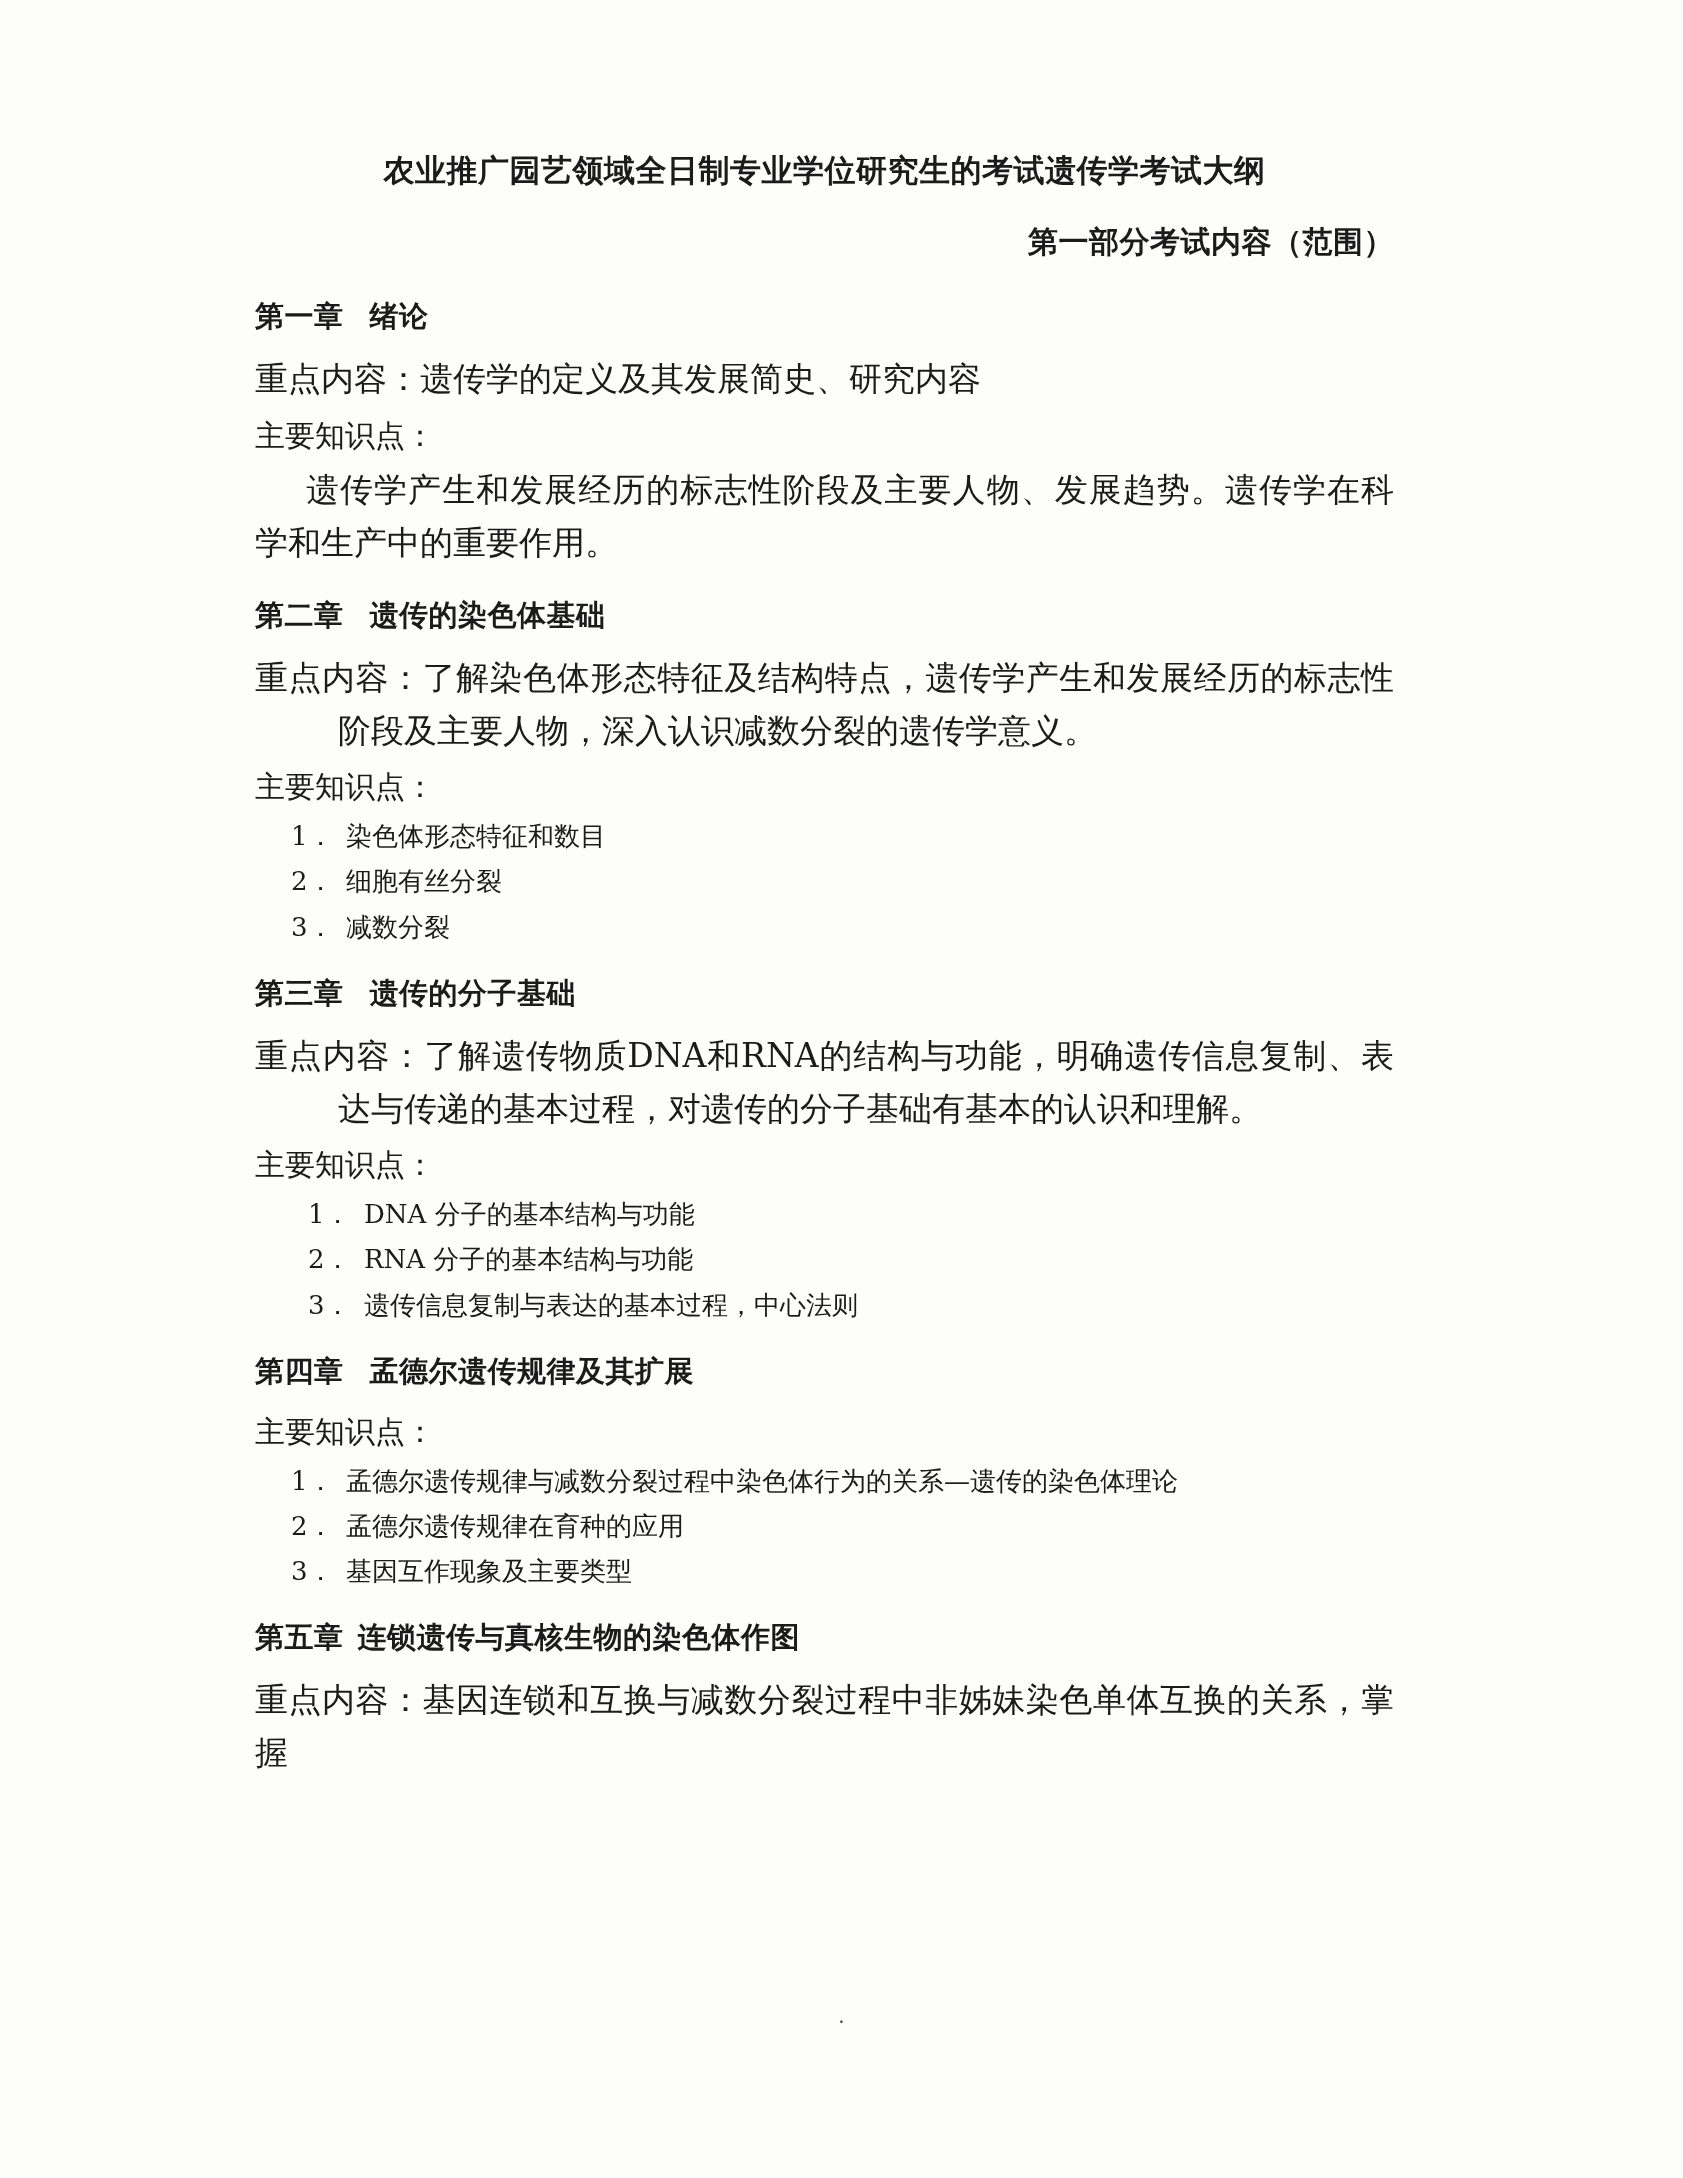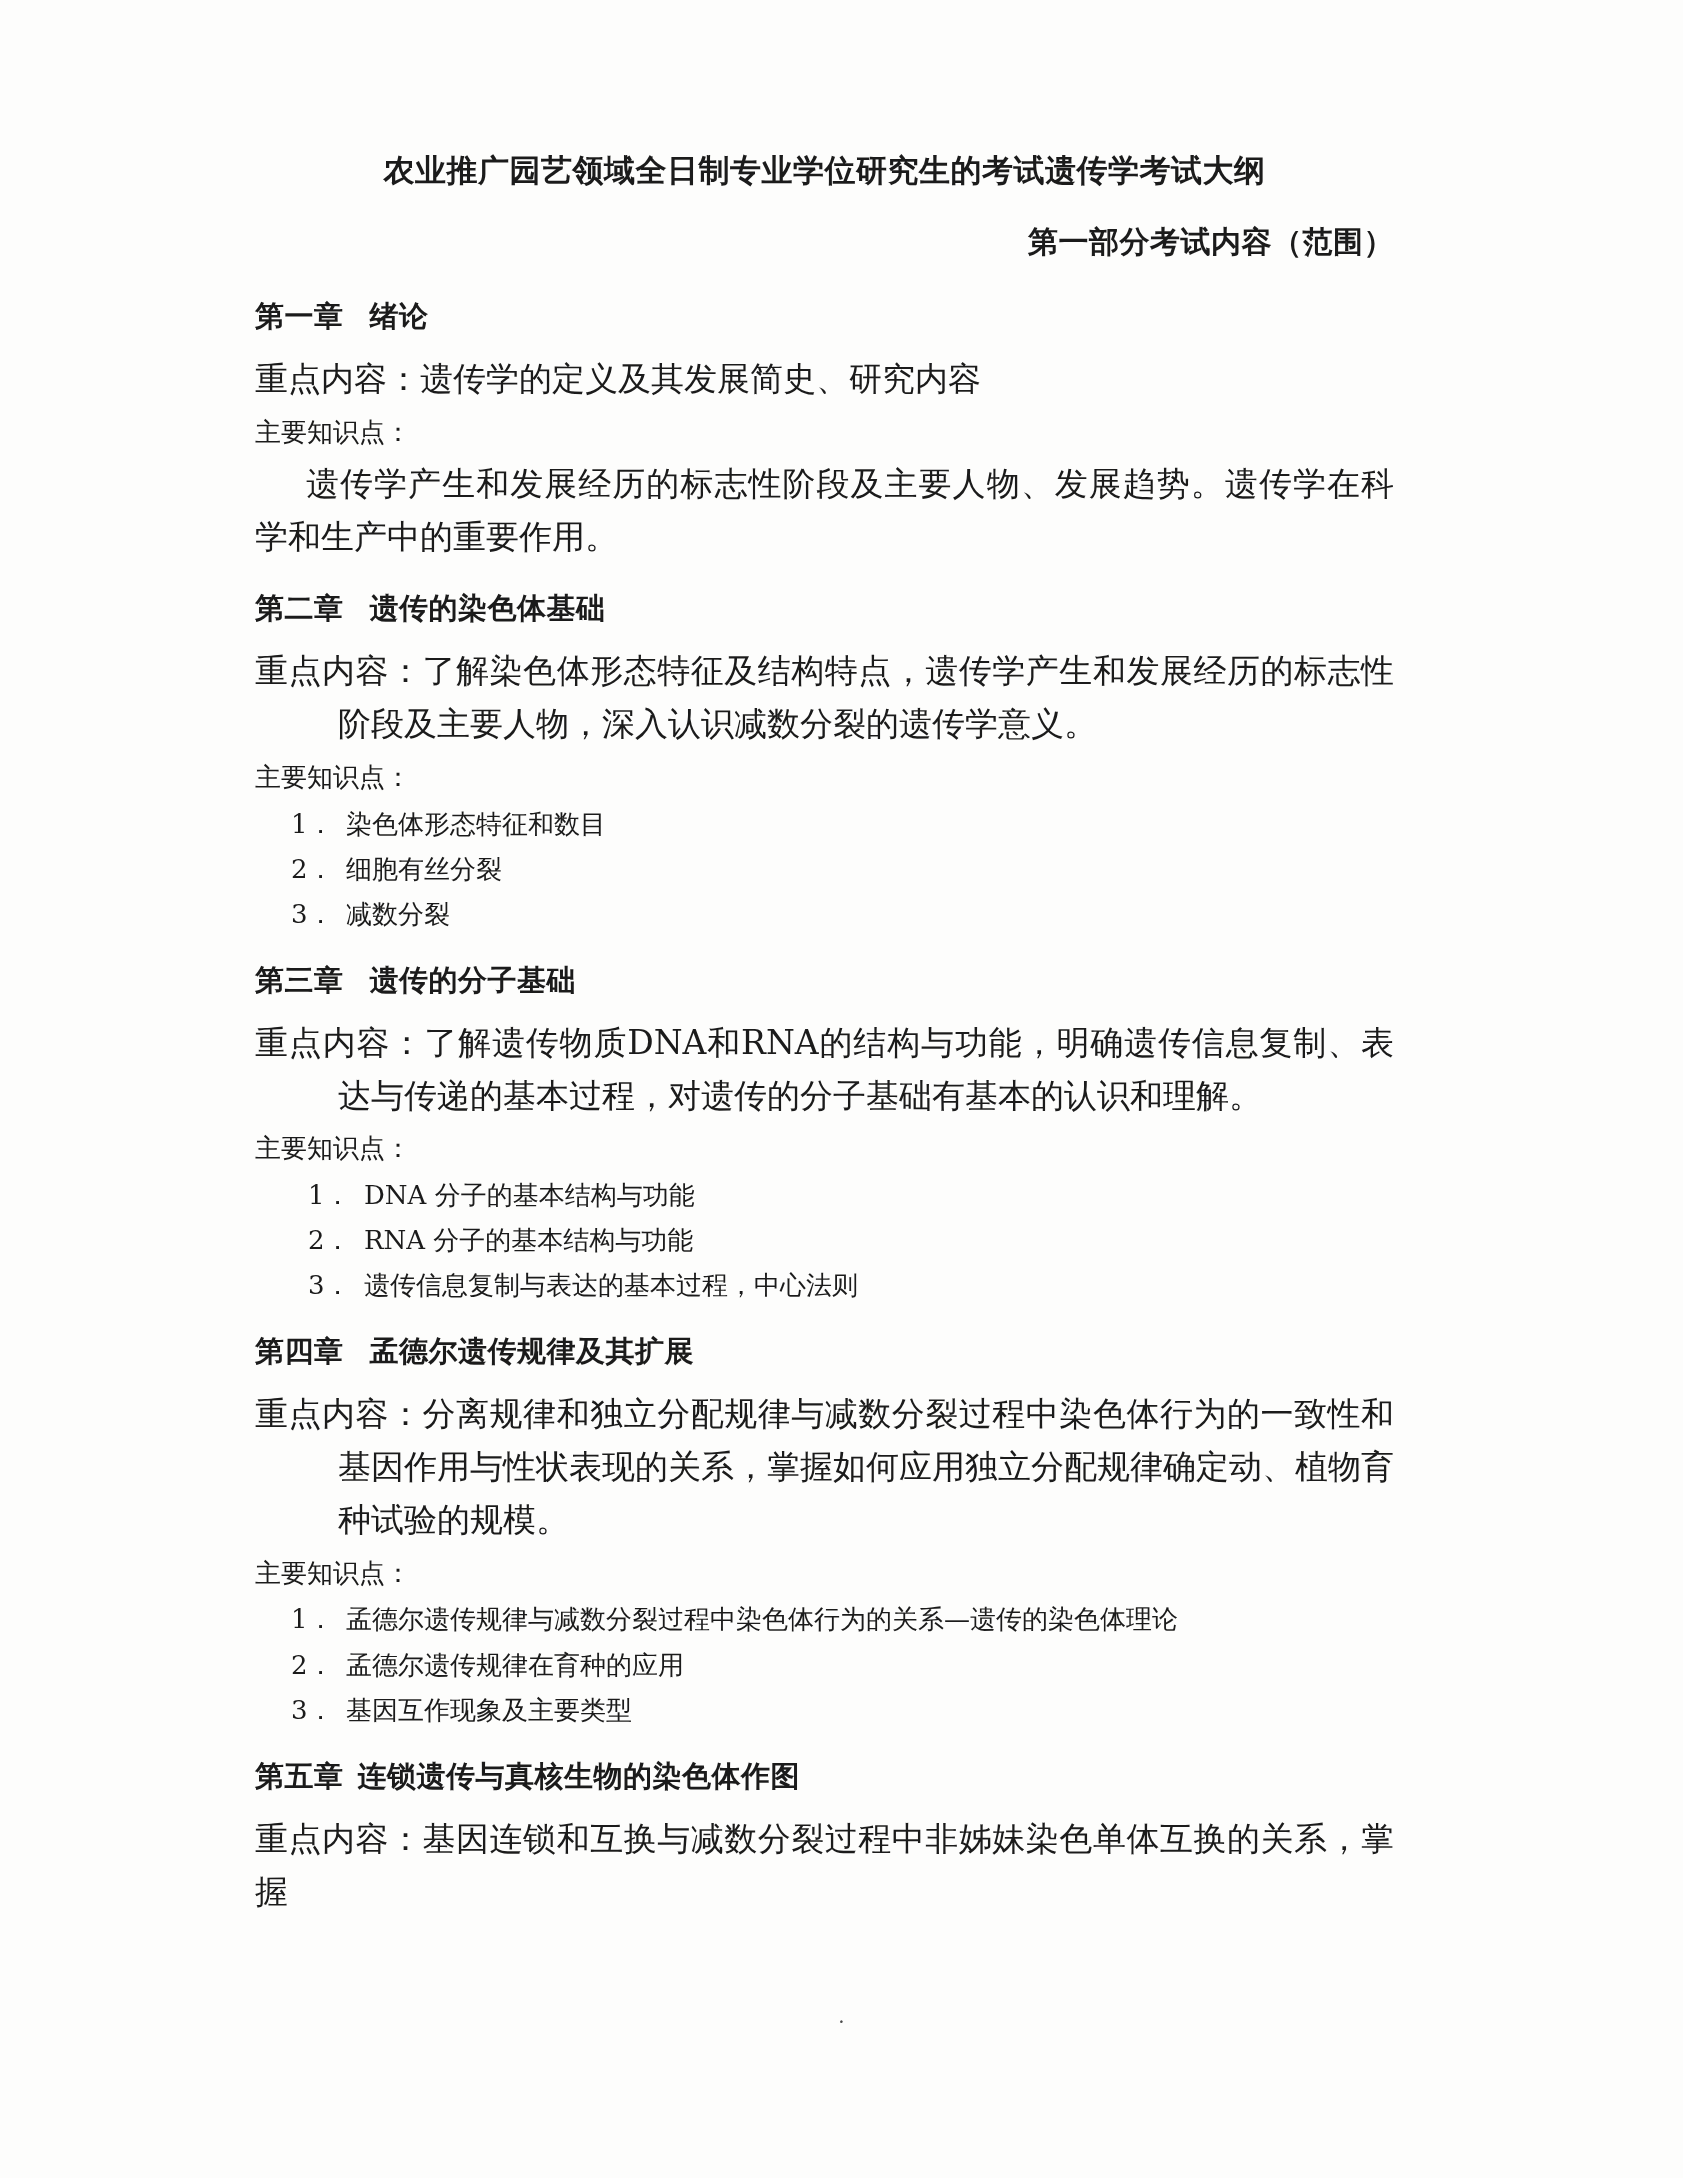--- a/index.html
+++ b/index.html
@@ -64,21 +64,21 @@
     text-indent: 0;
   }
   .para.hang2 {
     padding-left: 83px;
     text-indent: -83px;
   }
   .para.indent2 {
     text-indent: 51px;
   }
   .label {
-    font-size: 26px;
+    font-size: 30px;
     line-height: 1.6;
     margin: 6px 0 4px 0;
   }
   ol.points {
     list-style: none;
     margin: 2px 0 6px 0;
     padding: 0;
   }
   ol.points li {
     font-size: 26px;
@@ -145,21 +145,20 @@
     <p class="label">主要知识点：</p>
     <ol class="points wide">
       <li><span class="num">1．</span><span>DNA 分子的基本结构与功能</span></li>
       <li><span class="num">2．</span><span>RNA 分子的基本结构与功能</span></li>
       <li><span class="num">3．</span><span>遗传信息复制与表达的基本过程，中心法则</span></li>
     </ol>
 
     <h3 class="chapter-heading">
       <span class="ch-num">第四章</span><span>孟德尔遗传规律及其扩展</span>
     </h3>
-    <p class="para hang2">重点内容：分离规律和独立分配规律与减数分裂过程中染色体行为的一致性和基因作用与性状表现的关系，掌握如何应用独立分配规律确定动、植物育种试验的规模。</p>
     <p class="label">主要知识点：</p>
     <ol class="points">
       <li><span class="num">1．</span><span>孟德尔遗传规律与减数分裂过程中染色体行为的关系—遗传的染色体理论</span></li>
       <li><span class="num">2．</span><span>孟德尔遗传规律在育种的应用</span></li>
       <li><span class="num">3．</span><span>基因互作现象及主要类型</span></li>
     </ol>
 
     <h3 class="chapter-heading tight">
       <span class="ch-num">第五章</span><span>连锁遗传与真核生物的染色体作图</span>
     </h3>

